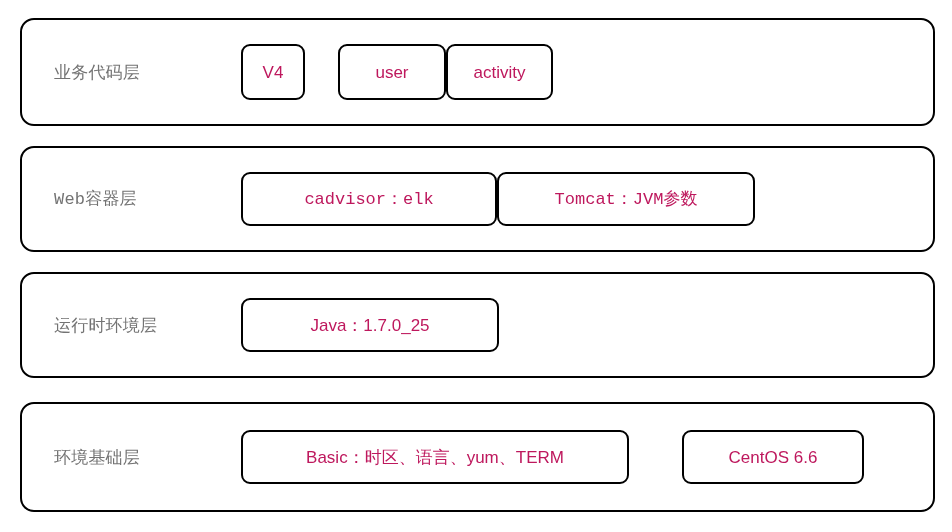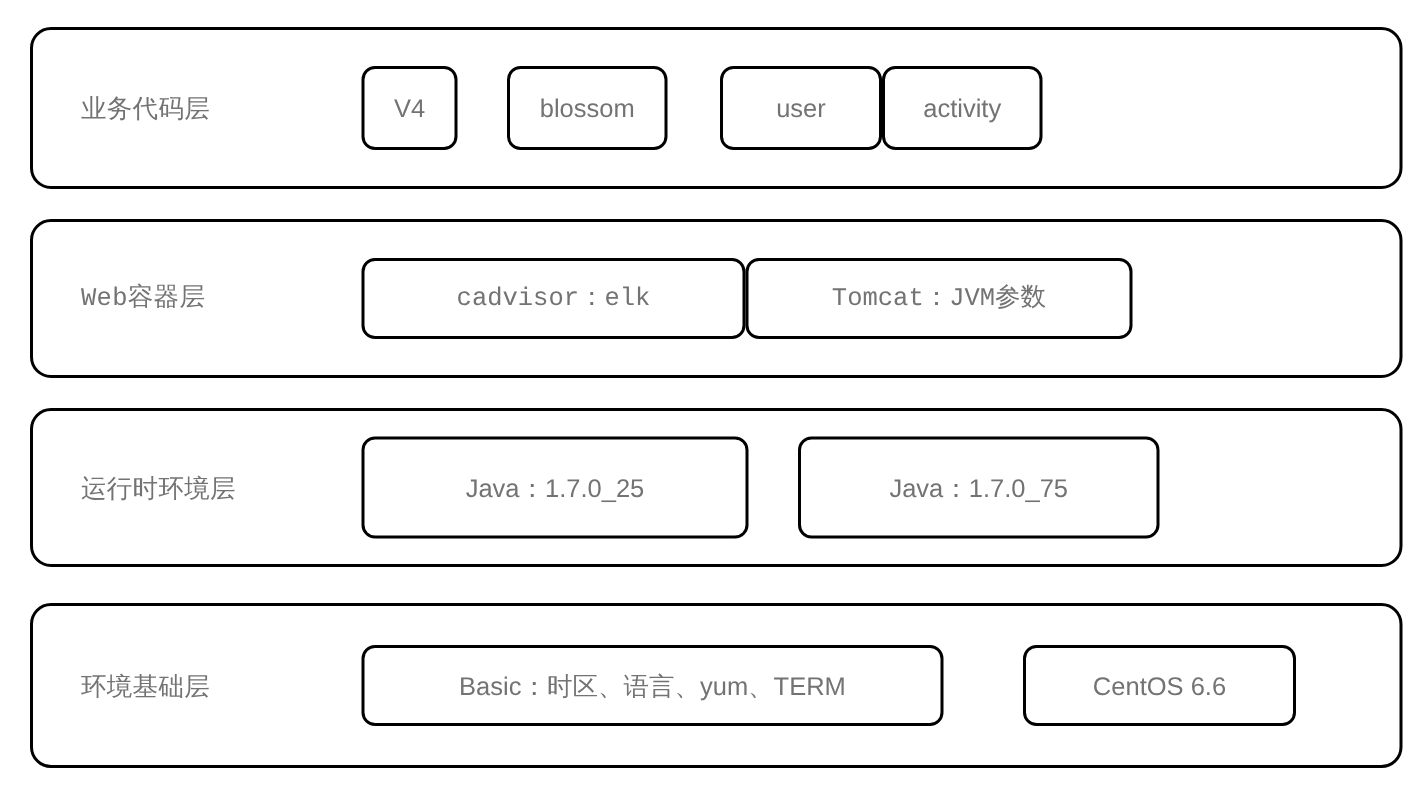--- a/index.html
+++ b/index.html
@@ -66,74 +66,72 @@
     box-sizing: border-box;
     border: 2px solid #000000;
     border-radius: 9px;
     background: #ffffff;
     display: flex;
     align-items: center;
     justify-content: center;
     font-size: 17px;
     line-height: 1;
     white-space: nowrap;
-    color: #737373;
+    color: #be185d;
     text-align: center;
   }
 
   
   .r1 .item { height: 56px; }
   .r1 .w-v4       { width: 64px;  margin-right: 33px; }
   .r1 .w-blossom  { width: 107px; margin-right: 35px; }
   .r1 .w-activity { width: 107px; margin-right: 40px; }
   .r1 .w-user     { width: 108px; }
 
   
   .r2 .item { height: 54px; }
   .r2 .w-tomcat   { width: 258px; margin-right: 74px; }
   .r2 .w-cadvisor { width: 256px; }
 
   
-  .r3 .item { height: 68px; }
+  .r3 .item { height: 54px; }
   .r3 .w-java1 { width: 258px; margin-right: 33px; }
   .r3 .w-java2 { width: 241px; }
 
   
   .r4 .item { height: 54px; }
   .r4 .w-basic  { width: 388px; margin-right: 53px; }
   .r4 .w-centos { width: 182px; }
 </style>
 </head>
 <body>
 
 <div id="diagram">
 
   <div class="layer layer-1">
     <div class="layer-label">业务代码层</div>
     <div class="items r1">
       <div class="item w-v4">V4</div>
-      <div class="item w-blossom">blossom</div>
       <div class="item w-user">user</div>
       <div class="item w-activity">activity</div>
     </div>
   </div>
 
   <div class="layer layer-2">
     <div class="layer-label">Web容器层</div>
     <div class="items r2">
       <div class="item w-cadvisor">cadvisor：elk</div>
       <div class="item w-tomcat">Tomcat：JVM参数</div>
     </div>
   </div>
 
   <div class="layer layer-3">
     <div class="layer-label">运行时环境层</div>
     <div class="items r3">
       <div class="item w-java1">Java：1.7.0_25</div>
-      <div class="item w-java2">Java：1.7.0_75</div>
     </div>
   </div>
 
   <div class="layer layer-4">
     <div class="layer-label">环境基础层</div>
     <div class="items r4">
       <div class="item w-basic">Basic：时区、语言、yum、TERM</div>
       <div class="item w-centos">CentOS 6.6</div>
     </div>
   </div>

